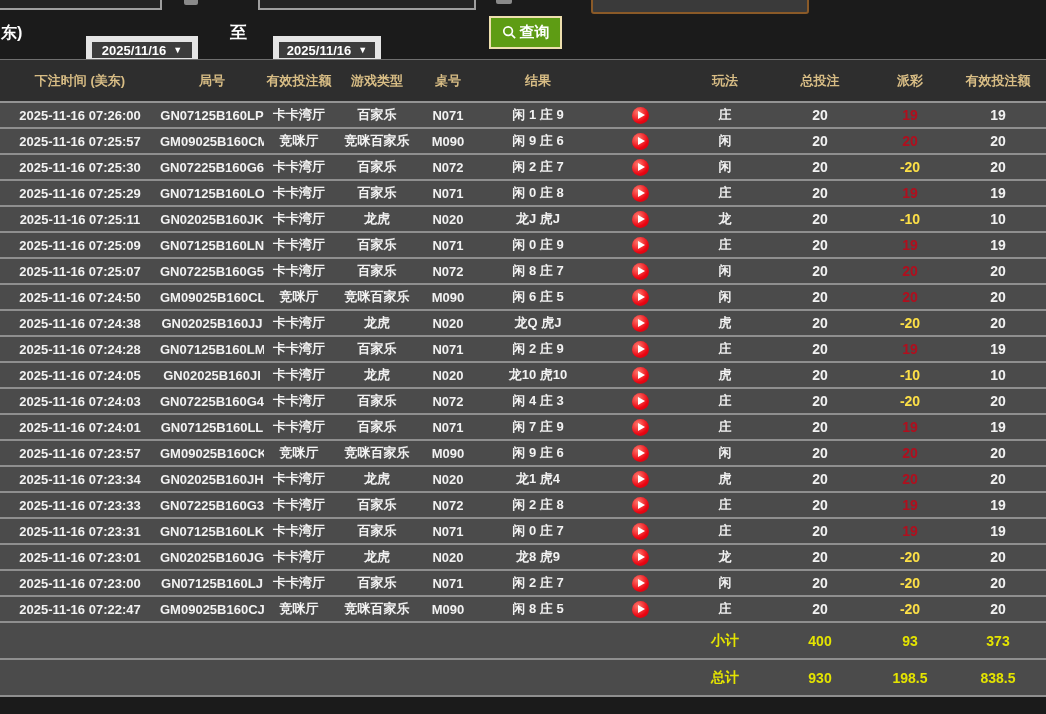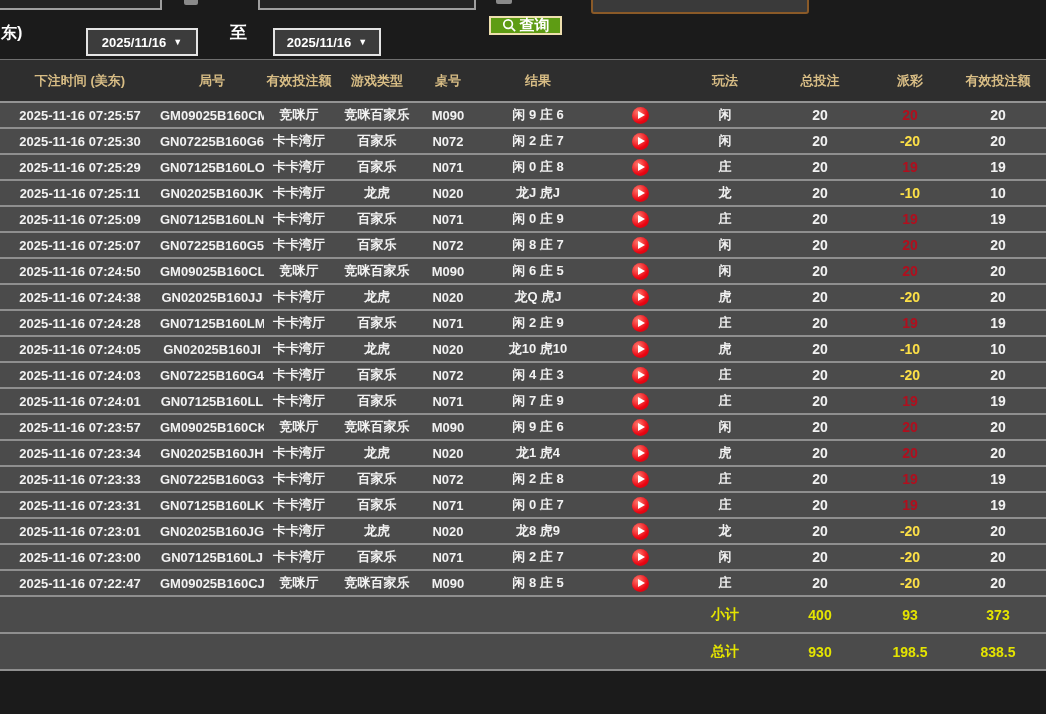--- a/index.html
+++ b/index.html
@@ -12,28 +12,28 @@
   .cut-input { position:absolute; background:#242424; border:2px solid #9f9f9f; }
   .cut-input.a { left:-8px;  top:-32px; width:170px; height:42px; }
   .cut-input.b { left:258px; top:-30px; width:218px; height:40px; }
   .cut-chip { position:absolute; background:#8a8a8a; border-radius:2px; }
   .cut-chip.a { left:184px; top:-2px; width:14px; height:7px; }
   .cut-chip.b { left:496px; top:-2px; width:16px; height:6px; }
   .cut-select { position:absolute; left:591px; top:-34px; width:218px; height:48px;
                 background:#3a3a3a; border:2px solid #8a5a28; border-radius:3px; }
 
   .partial-label { position:absolute; left:1px; top:23px; color:#fff; font-weight:bold; font-size:16px; }
-  .date-select { position:absolute; top:28px; height:28px; background:#3c3c3c; border:2px solid #e5e5e5;
+  .date-select { position:absolute; top:36px; height:28px; background:#3c3c3c; border:6px solid #e5e5e5;
                  display:flex; align-items:center; justify-content:center; gap:7px; cursor:pointer; }
   .date-select.from { left:86px;  width:112px; }
   .date-select.to   { left:273px; width:108px; }
   .date-select .dval { color:#fff; font-weight:bold; font-size:13px; }
   .date-select .caret { color:#fff; font-size:9px; line-height:1; }
   .to-label { position:absolute; left:230px; top:21px; color:#fff; font-weight:bold; font-size:17px; }
-  .query-btn { position:absolute; left:489px; top:16px; width:73px; height:19px;
+  .query-btn { position:absolute; left:489px; top:16px; width:73px; height:33px;
                background:#5e9c14; border:2px solid #eedfae; display:flex; align-items:center;
                justify-content:center; gap:3px; cursor:pointer; }
   .query-btn span { color:#fff; font-weight:bold; font-size:15px; }
 
   
   table { position:absolute; top:59px; left:0; width:1046px; border-collapse:separate; border-spacing:0;
           table-layout:fixed; }
   th { height:44px; background:#2e2e2e; color:#d8bd85; font-size:13px; font-weight:bold;
        border-top:1px solid #6f6f6f; border-bottom:2px solid #949494; text-align:center; }
   td { height:26px; background:#4b4b4b; border-bottom:2px solid #8f8f8f; text-align:center;
@@ -104,20 +104,37 @@
         <th>桌号</th>
         <th>结果</th>
         <th></th>
         <th>玩法</th>
         <th>总投注</th>
         <th>派彩</th>
         <th>有效投注额</th>
       </tr>
     </thead>
     <tbody id="rows-body">
+    <tr>
+      <td>2025-11-16 07:26:00</td>
+      <td>GN07125B160LP</td>
+      <td>卡卡湾厅</td>
+      <td>百家乐</td>
+      <td>N071</td>
+      <td>闲 1 庄 9</td>
+      <td>
+        <span class="play-icon">
+              <span class="play-tri"></span>
+            </span>
+      </td>
+      <td>庄</td>
+      <td class="num">20</td>
+      <td class="num pos">19</td>
+      <td class="num">19</td>
+    </tr>
 
     <tr>
       <td>2025-11-16 07:25:57</td>
       <td>GM09025B160CM</td>
       <td>竞咪厅</td>
       <td>竞咪百家乐</td>
       <td>M090</td>
       <td>闲 9 庄 6</td>
       <td>
         <span class="play-icon">

